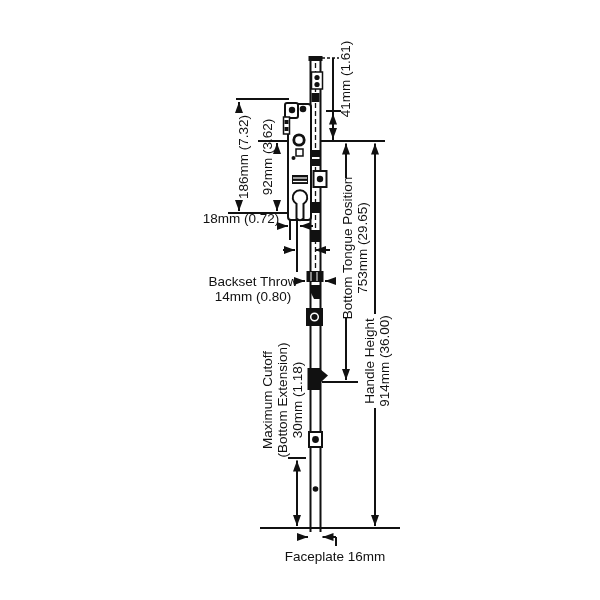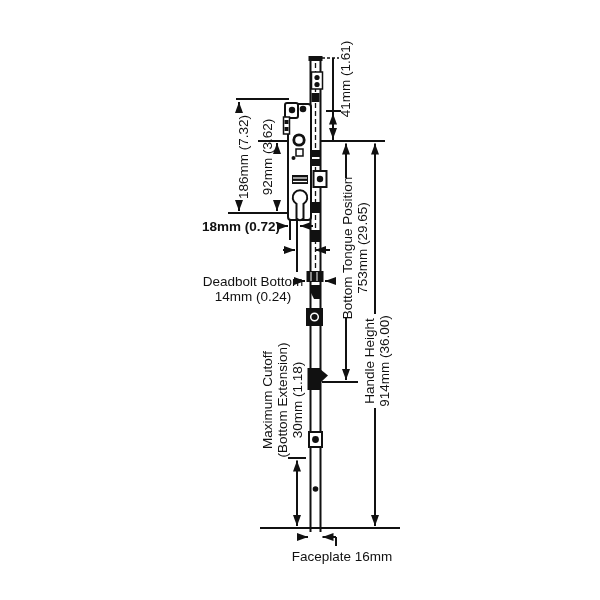--- a/index.html
+++ b/index.html
@@ -143,39 +143,39 @@
       <circle cx="315.5" cy="489" r="2.8" fill="#111"></circle>
     </g>
   </svg>
 
   <div class="lbl rot" style="left:345px;top:79px;">41mm (1.61)</div>
 
   <div class="lbl rot" style="left:243px;top:157px;">186mm (7.32)</div>
 
   <div class="lbl rot" style="left:267px;top:157px;">92mm (3.62)</div>
 
-  <div class="lbl" style="left:241px;top:226px;font-weight:bold;">18mm (0.72)</div>
+  <div class="lbl" style="left:241px;top:218px;">18mm (0.72)</div>
 
 
   <div class="lbl" style="left:253px;top:289px;">
-    <div>Deadbolt Bottom</div>
-    <div>14mm (0.24)</div>
+    <div>Backset Throw</div>
+    <div>14mm (0.80)</div>
   </div>
 
   <div class="lbl rot" style="left:355px;top:248px;">
     <div>Bottom Tongue Position</div>
     <div>753mm (29.65)</div>
   </div>
 
   <div class="lbl rot" style="left:377px;top:361px;">
     <div>Handle Height</div>
     <div>914mm (36.00)</div>
   </div>
 
   <div class="lbl rot" style="left:282px;top:400px;">
     <div>Maximum Cutoff</div>
     <div>(Bottom Extension)</div>
     <div>30mm (1.18)</div>
   </div>
 
-  <div class="lbl" style="left:335px;top:556px;margin-left:7px;">Faceplate 16mm</div>
+  <div class="lbl" style="left:335px;top:556px;">Faceplate 16mm</div>
 
 </div>
 
 </body></html>

